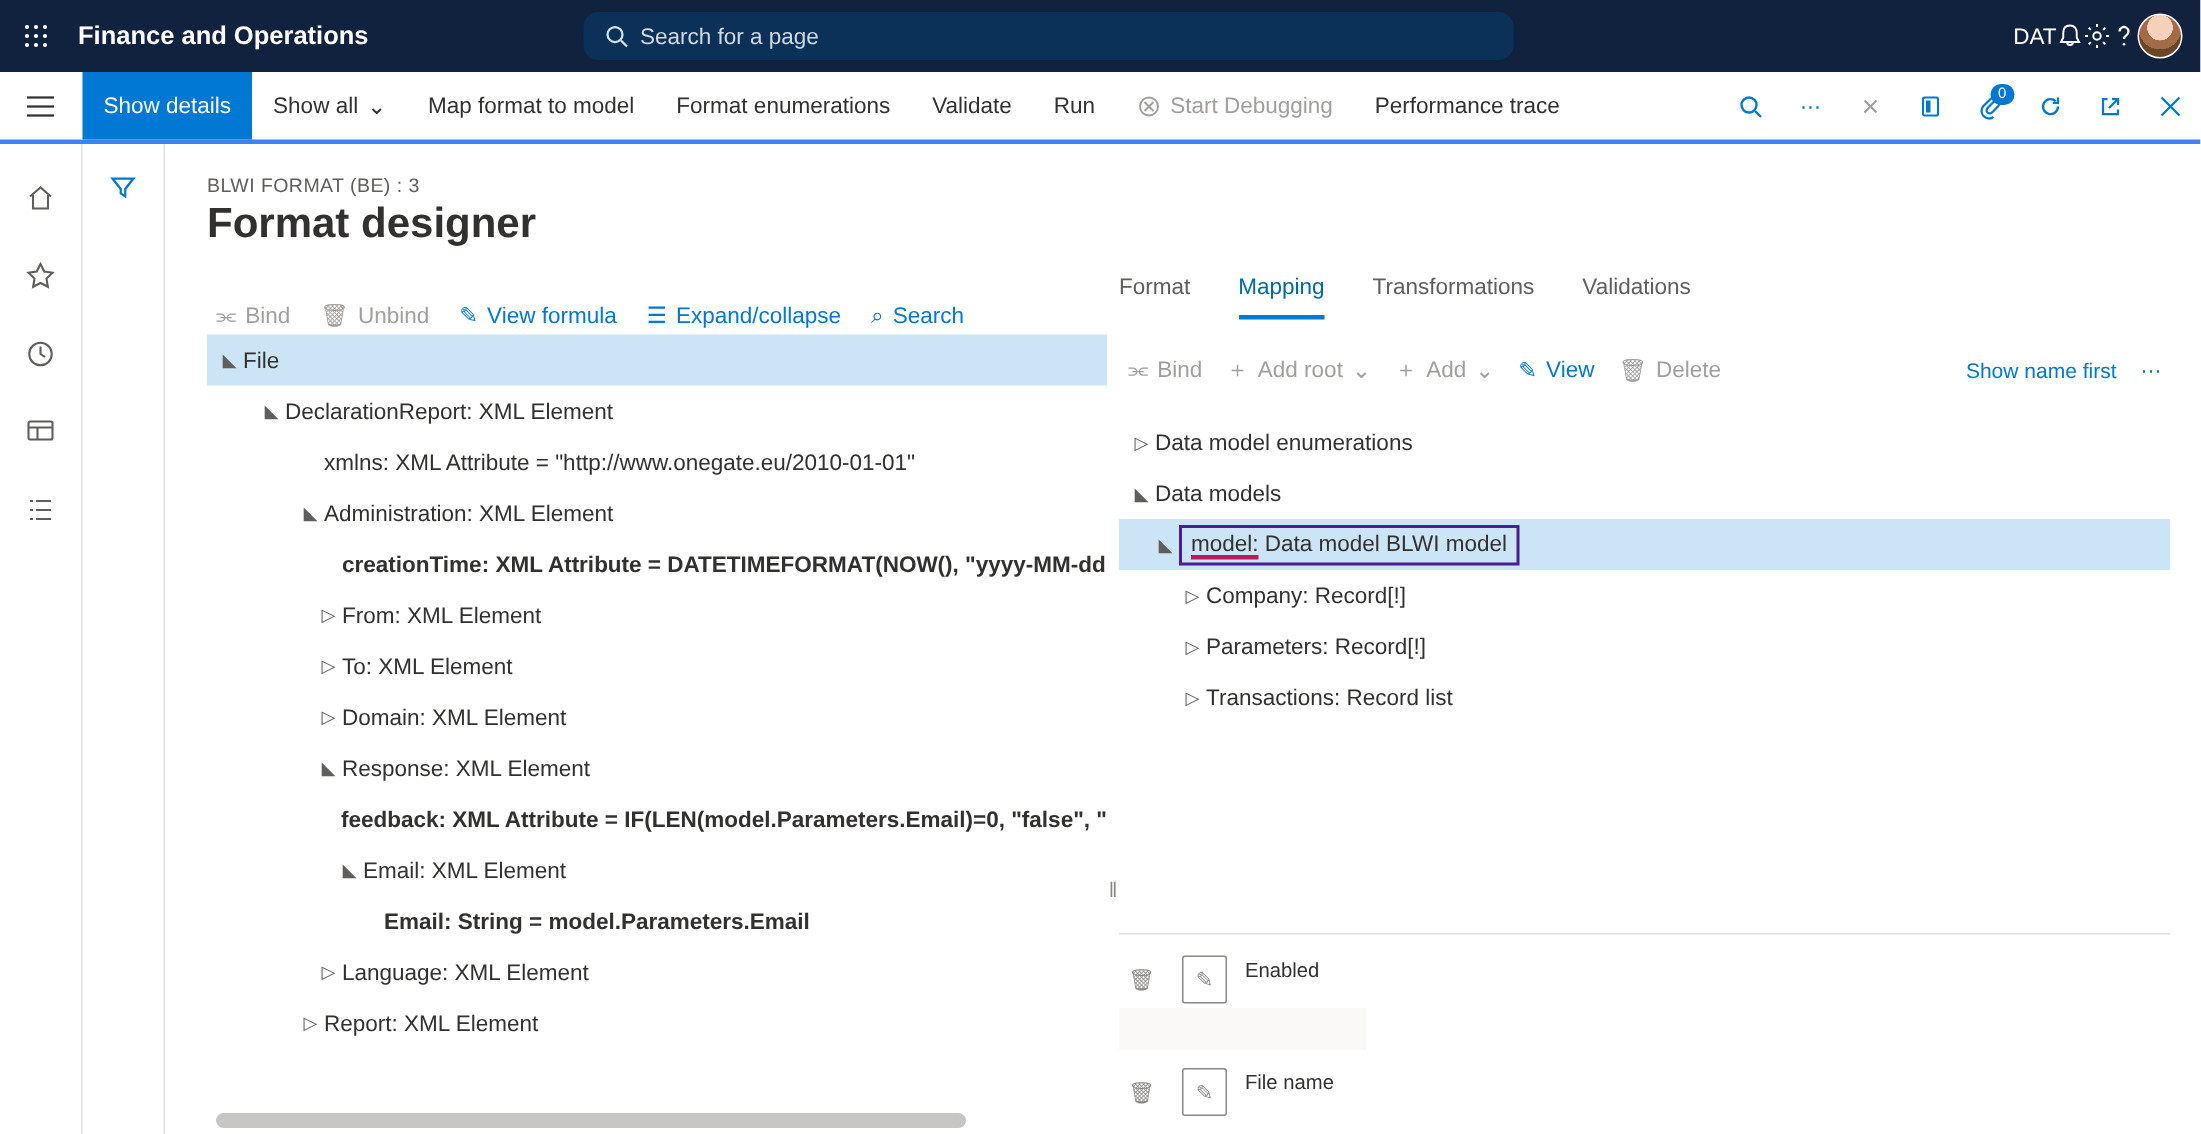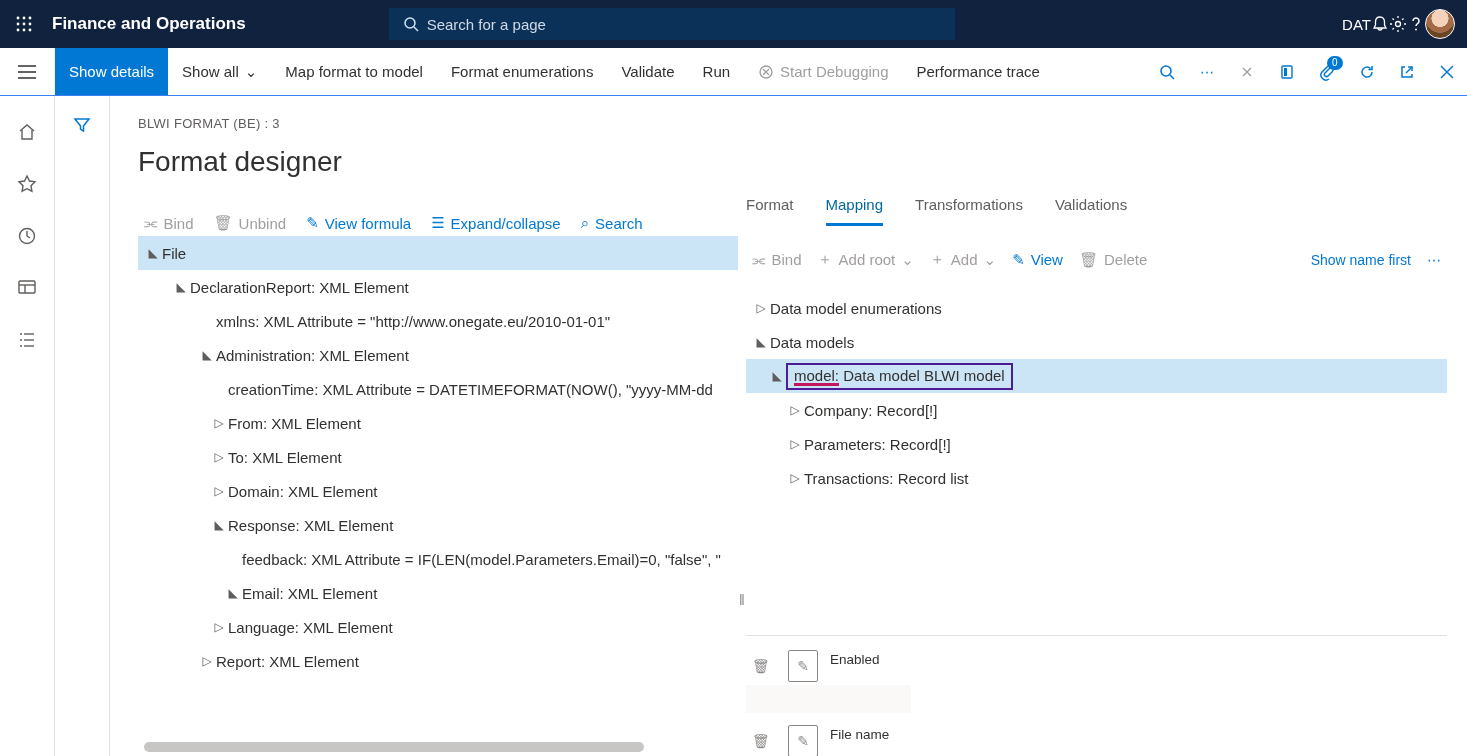--- a/index.html
+++ b/index.html
@@ -3,68 +3,68 @@
 <meta charset="utf-8">
 <style>
 * { box-sizing: border-box; margin: 0; padding: 0; font-family: "Segoe UI", Arial, sans-serif; }
 body { width: 1467px; height: 756px; overflow: hidden; background: #fff; font-size: 14px; color: #323130; }
 
 
 .topbar { display:flex; align-items:center; height:48px; background:#10223e; color:#fff; }
 .topbar .waffle { width:48px; display:flex; align-items:center; justify-content:center; font-size:17px; cursor:pointer; }
 .topbar .appname { font-size:17px; font-weight:600; padding:0 18px 0 4px; }
 .topbar .spacer { flex:1; }
-.topbar .search { width:566px; height:32px; margin-left:125px; background:#0c3158; border-radius:0; display:flex; align-items:center; color:#cfe4f6; }
+.topbar .search { width:620px; height:32px; margin-left:125px; background:#0c3158; border-radius:10px; display:flex; align-items:center; color:#cfe4f6; }
 .topbar .search svg{margin:0 8px 0 14px;}
 .topbar .search input{ background:transparent; border:none; color:#fff; font-size:15px; flex:1; outline:none;}
 .topbar .search input::placeholder{color:#d0d9e6;}
 .topbar .right { display:flex; align-items:center; padding-right:12px;text-align:right; }
 .topbar .right .tb { color:#fff; font-size:15px; display:flex; align-items:center; cursor:pointer;}
 .topbar .avatar { width:30px; height:30px; border-radius:50%; background:radial-gradient(circle at 50% 30%, #f3d1bb 0 35%, #a46b48 36% 60%, #6b4626 60%); border:1px solid #fff;}
 
 
-.cmds { display:flex; align-items:stretch; height:48px; border-bottom:1px solid #3b82f6; background:#fff; }
+.cmds { display:flex; align-items:stretch; height:48px; border-bottom:3px solid #3b82f6; background:#fff; }
 .burger { width:55px; display:flex; align-items:center; justify-content:center; cursor:pointer; border-right:1px solid #f3f2f1;}
 .cmds .btn { display:flex; align-items:center; padding:0 14px; cursor:pointer; color:#323130; font-size:15px;}
 .cmds .btn.primary { background:#0078d4; color:#fff; font-weight:400;}
 .cmds .btn .caret{margin-left:6px;}
 .cmds .iconbtn { width:40px; display:flex; align-items:center; justify-content:center; cursor:pointer; color:#0078d4;}
 .cmds .iconbtn.gray{color:#a19f9d;}
 .cmds .pill{ position:relative;}
 .cmds .pill .badge{ position:absolute; top:8px; left:20px; background:#0078d4; color:#fff; border-radius:9px; font-size:10px; padding:0 5px; line-height:14px;}
 .cmds .gap{flex:1;}
 
 
 .layout{ display:flex; height:calc(756px - 96px);}
 .rail{ width:55px; border-right:1px solid #e1dfdd; display:flex; flex-direction:column; align-items:center; padding-top:24px; gap:28px;}
 .rail .ri{ width:24px; height:24px; display:flex; align-items:center; justify-content:center; color:#605e5c; cursor:pointer;}
 
 .filtercol{ width:55px; border-right:1px solid #e1dfdd; display:flex; justify-content:center; padding-top:20px;}
 .filtercol .fi{ color:#0078d4; cursor:pointer;}
 
 .main{ flex:1; padding:20px 20px 0 28px; overflow:hidden; display:flex; flex-direction:column;}
 .crumb{ font-size:13px; color:#605e5c; letter-spacing:.3px;}
-.pagetitle{ font-size:28px; font-weight:400; margin-top:15px;}
+.pagetitle{ font-size:28px; font-weight:700; margin-top:2px;}
 
 .toolbar{ display:flex; align-items:center; gap:8px; margin-top:22px;}
 .tbtn{ display:flex; align-items:center; gap:6px; color:#0078d4; padding:4px 6px; cursor:pointer; font-size:15px;}
 .tbtn.gray{ color:#a19f9d;}
 
 .columns{ display:flex; flex:1; overflow:hidden; margin-top:10px;}
 .leftcol{ width:600px; overflow:hidden auto; position:relative;}
 .splitter{ width:8px; display:flex; align-items:center; justify-content:center; color:#8a8886; cursor:col-resize; padding-top:255px;}
 .rightcol{ flex:1; overflow:hidden; display:flex; flex-direction:column;}
 
 
 .tree{ font-size:15px;}
 .node{ display:flex; align-items:center; height:34px; padding-left:6px; white-space:nowrap; overflow:hidden; text-overflow:ellipsis;}
 .node .exp{ width:18px; text-align:center; color:#605e5c; cursor:pointer; user-select:none; font-size:12px;}
 .node.selected{ background:#cbe4f6; }
 .ind1{padding-left:6px;} .ind2{padding-left:34px;} .ind3{padding-left:60px;align-items:center;} .ind4{padding-left:72px;} .ind5{padding-left:86px;} .ind6{padding-left:100px;}
-.bold{font-weight:400;}
+.bold{font-weight:700;}
 .leftcol .scrollbar{ position:absolute; bottom:4px; left:6px; height:10px; width:500px; background:#c8c6c4; border-radius:5px;}
 
 
 .tabs{ display:flex; gap:32px; padding:4px 0 0 0; border-bottom:0;}
 .tab{ padding:4px 0 10px 0; font-size:15px; color:#605e5c; cursor:pointer; }
 .tab.active{ color:#0369a1; border-bottom:3px solid #0078d4; font-weight:400;}
 
 .rtoolbar{ display:flex; align-items:center; gap:4px; margin-top:20px; flex-wrap:wrap;}
 .rlink{ color:#0078d4; cursor:pointer; padding:0 6px;}
 
@@ -333,20 +333,24 @@
               <span> Response: XML Element</span>
             </div>
             <div class="node ind5">
               <span class="exp"></span>
               <span class="bold"> feedback: XML Attribute = IF(LEN(model.Parameters.Email)=0, "false", "</span>
             </div>
             <div class="node ind5">
               <span class="exp" style="transform: scaleX(-1);">◢</span>
               <span> Email: XML Element</span>
             </div>
+            <div class="node ind6">
+              <span class="exp"></span>
+              <span class="bold"> Email: String = model.Parameters.Email</span>
+            </div>
             <div class="node ind4">
               <span class="exp">▷</span>
               <span> Language: XML Element</span>
             </div>
             <div class="node ind3">
               <span class="exp">▷</span>
               <span> Report: XML Element</span>
             </div>
           </div>
         <div class="scrollbar"></div>

